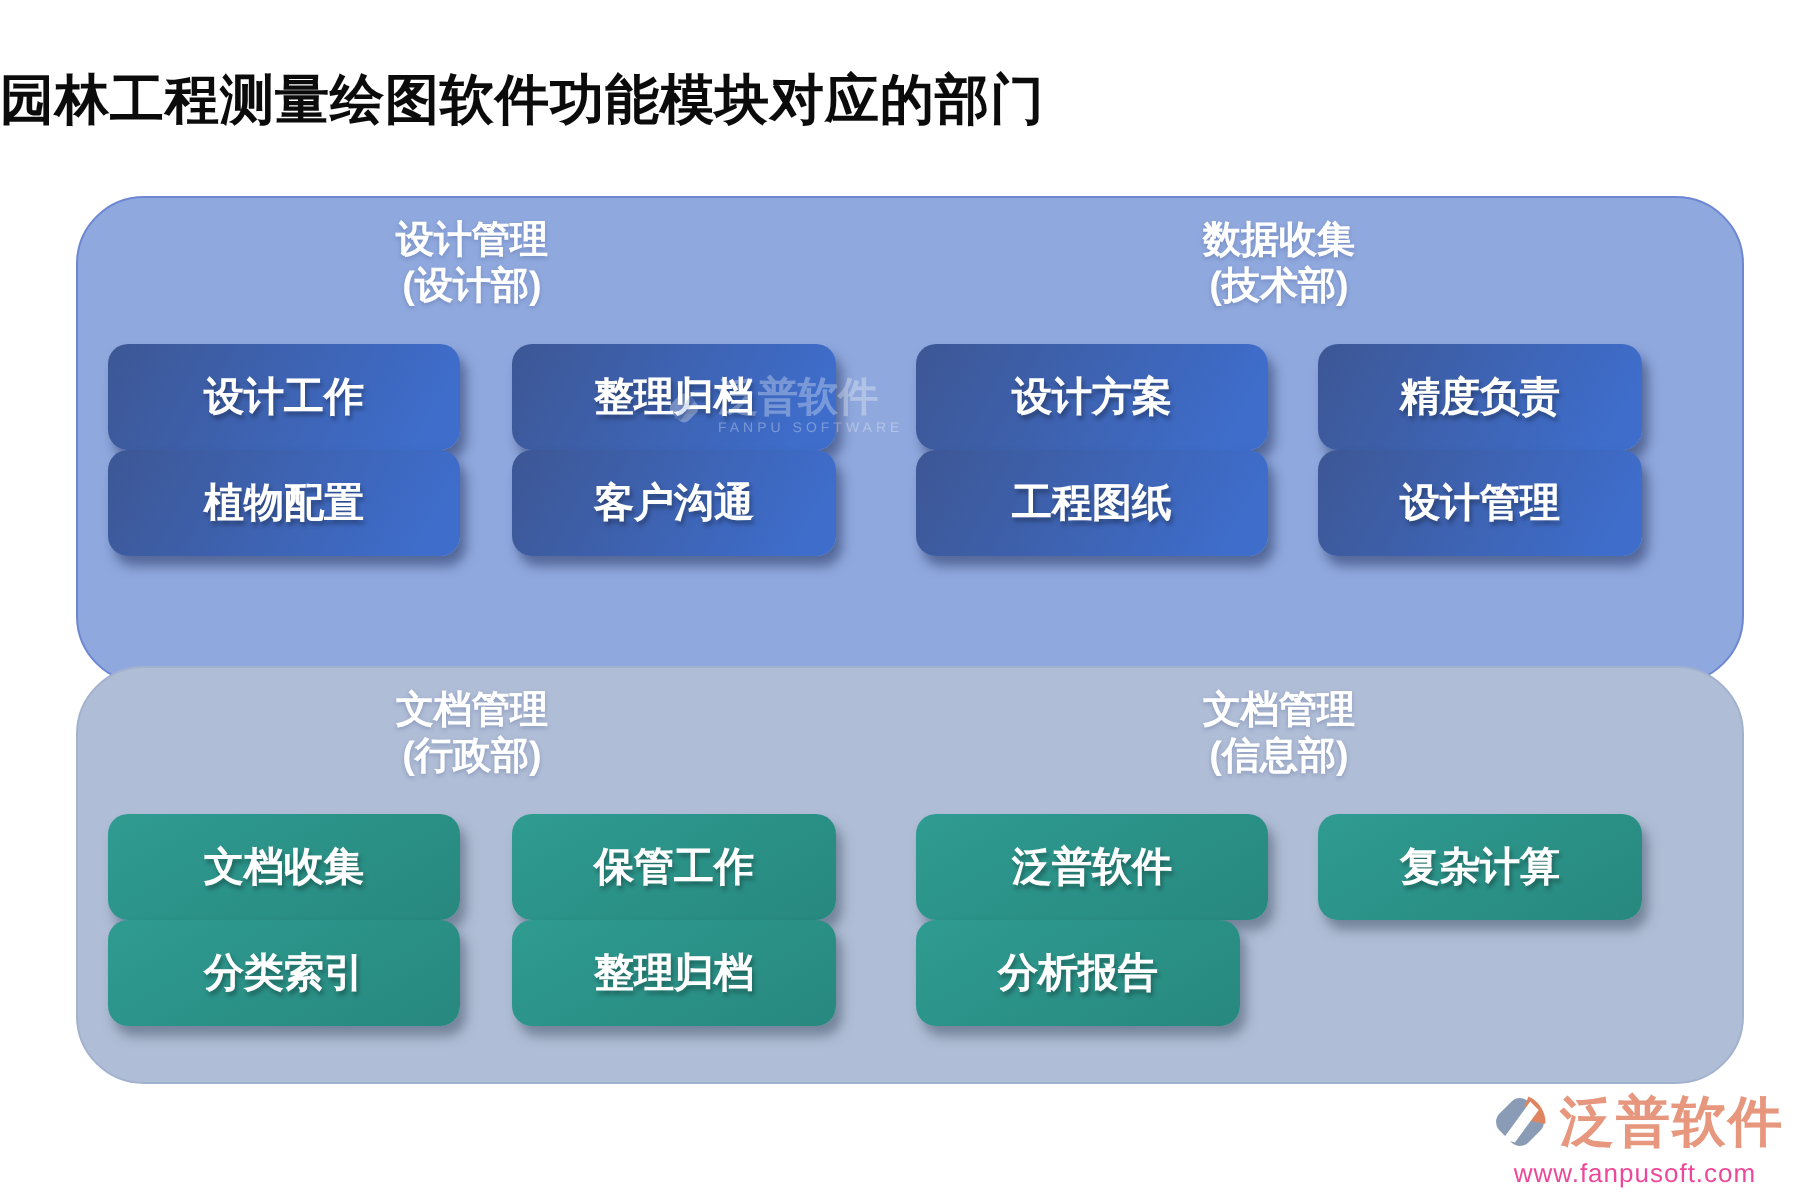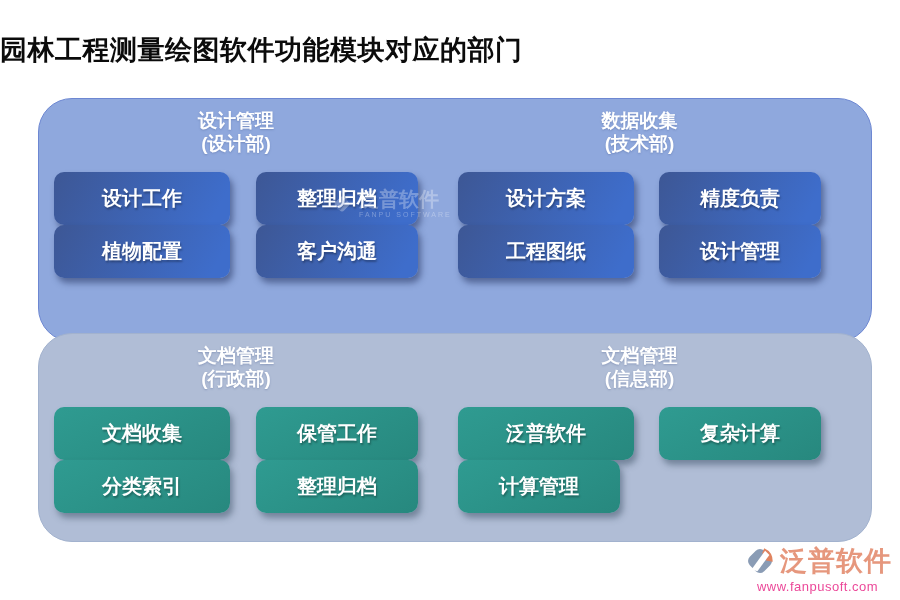--- a/index.html
+++ b/index.html
@@ -132,21 +132,21 @@
       <div class="sec-title">
         <div>文档管理</div>
         <div>(信息部)</div>
       </div>
       <div class="rows">
         <div class="btn-row">
           <div class="chip chip-teal col-a">泛普软件</div>
           <div class="chip chip-teal col-b">复杂计算</div>
         </div>
         <div class="btn-row">
-          <div class="chip chip-teal col-b">计算管理</div>
+          <div class="chip chip-teal col-b">分析报告</div>
         </div>
       </div>
     </div>
   </div>
 
   <div class="logo">
     <div class="logo-row">
       <svg width="34" height="34" viewBox="0 0 40 40">
         <rect x="8" y="8" width="24" height="24" rx="7" transform="rotate(45 20 20)" fill="#8a9cb5"></rect>
         <path d="M25 5 A 17 17 0 0 1 35 21 L27 19.5 A 9 9 0 0 0 22.5 11 Z" fill="#e0835f"></path>

